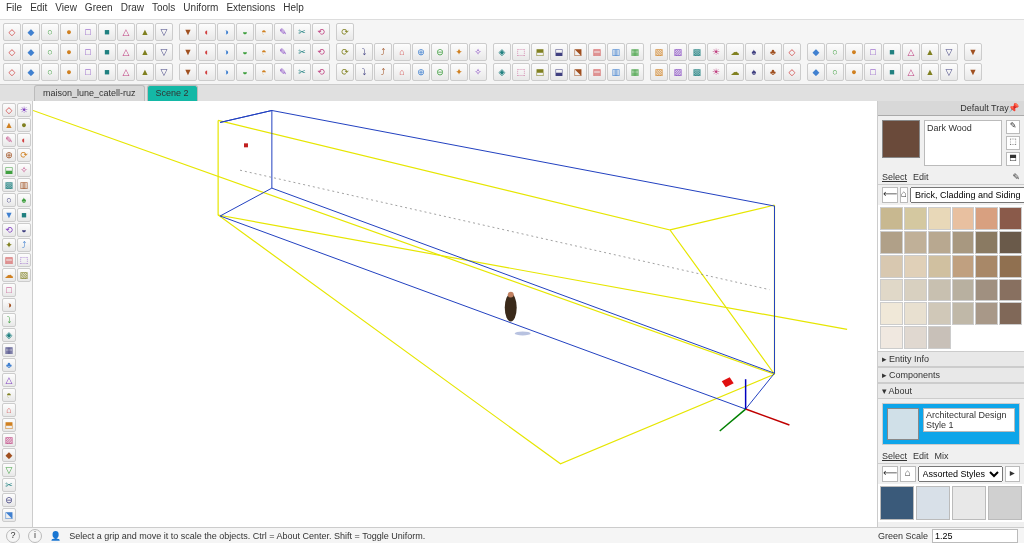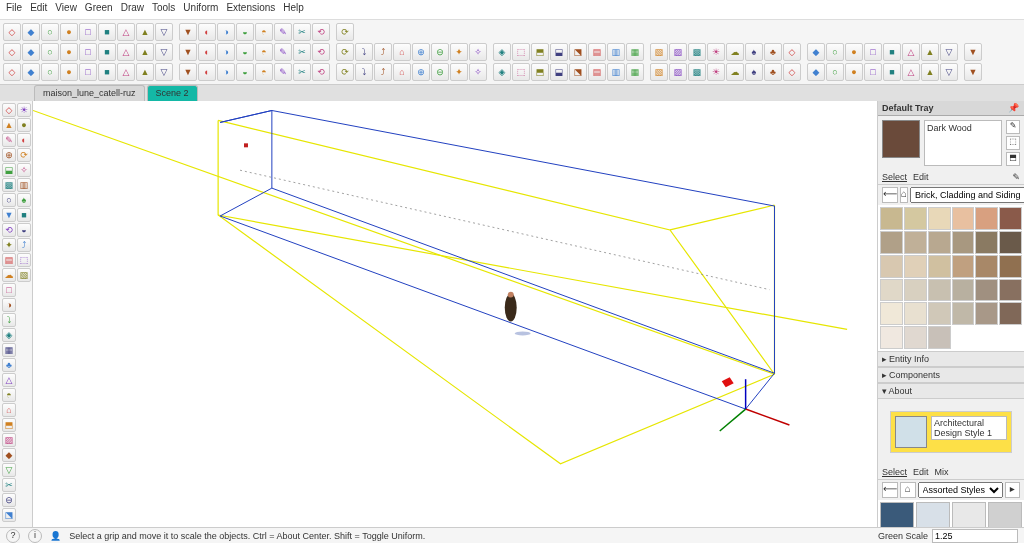--- a/index.html
+++ b/index.html
@@ -10,35 +10,35 @@
 .tb-btn{width:16px;height:16px;background:linear-gradient(#fdfdfd,#e8e8e8);border:1px solid #ccc;border-radius:2px;display:flex;align-items:center;justify-content:center;font-size:9px;line-height:1;cursor:pointer;color:#555;overflow:hidden}
 .sep{width:4px}
 .workspace{display:flex;height:calc(543px - 15px - 76px - 15px);background:#fff}
 .left-tools{width:28px;background:#f5f5f5;border-right:1px solid #ccc;display:flex;flex-direction:column;flex-wrap:wrap;align-content:flex-start;gap:1px;padding:2px}
 .left-tools .tb-btn{width:12px;height:12px}
 .tabs{display:flex;height:16px;background:#e0e0e0;padding-left:34px;font-size:9px}
 .tab{padding:2px 8px;background:#d8d8d8;border:1px solid #bbb;border-bottom:none;border-radius:3px 3px 0 0;margin-right:2px;cursor:pointer}
 .tab.active{background:#14b8a6}
 .viewport{flex:1;background:#fff;position:relative}
 .right-tray{width:146px;background:#f0f0f0;border-left:1px solid #ccc;display:flex;flex-direction:column;font-size:9px;overflow:hidden}
-.tray-title{background:#d8d8d8;border-bottom:1px solid #aaa;padding:2px 4px;display:flex;justify-content:space-between;align-items:center;font-weight:bold}
+.tray-title{background:#d8d8d8;border-bottom:1px solid #aaa;padding:2px 4px;display:flex;justify-content:flex-end;align-items:center;font-weight:normal}
 .panel-hdr{background:#e8e8e8;border-top:1px solid #ccc;border-bottom:1px solid #ccc;padding:2px 4px;cursor:pointer}
 .mat-preview{display:flex;gap:4px;padding:4px}
 .swatch-lg{width:36px;height:36px;background:#6a4a3a;border:1px solid #888}
 .mat-name{flex:1;border:1px solid #bbb;background:#fff;padding:2px;height:14px}
 .mat-icons{display:flex;flex-direction:column;gap:2px}
 .mat-icons div{width:12px;height:12px;border:1px solid #bbb;background:#fff;font-size:8px;text-align:center;cursor:pointer}
 .sel-row{display:flex;gap:6px;padding:2px 4px;border-bottom:1px solid #ccc}
 .sel-row span{cursor:pointer}
 .drop-row{display:flex;gap:2px;padding:2px 4px;align-items:center}
 .drop-row select{flex:1;font-size:9px;height:16px}
 .drop-row .navbtn{width:14px;height:14px;border:1px solid #bbb;background:#fff;text-align:center;cursor:pointer;font-size:10px;line-height:12px}
 .swatch-grid{display:grid;grid-template-columns:repeat(6,1fr);gap:1px;padding:2px;background:#fff}
 .swatch{aspect-ratio:1;border:1px solid #ccc;cursor:pointer}
-.style-box{display:flex;gap:4px;padding:4px;background:#fde047;border:1px solid #ccc;margin:12px}
+.style-box{display:flex;gap:4px;padding:4px;background:#0ea5e9;border:1px solid #ccc;margin:4px}
 .style-thumb{width:30px;height:30px;background:#d0e0e8;border:1px solid #888;flex-shrink:0}
 .style-desc{font-size:8px;line-height:1.2}
 .style-name{border:1px solid #bbb;background:#fff;padding:1px 2px;margin-bottom:2px}
 .thumb-grid{display:grid;grid-template-columns:repeat(4,1fr);gap:2px;padding:2px;background:#fff}
 .thumb{aspect-ratio:1;background:#e8e8e8;border:1px solid #bbb;cursor:pointer}
 .statusbar{position:absolute;bottom:0;left:0;right:0;height:15px;background:#f5f5f5;border-top:1px solid #ccc;display:flex;align-items:center;padding:0 6px;font-size:9px;gap:8px}
 .statusbar .hint{flex:1}
 .vcb{display:flex;align-items:center;gap:4px}
 .vcb input{width:80px;height:12px;font-size:9px;border:1px solid #bbb;padding:0 2px}
 .helpbtn{width:12px;height:12px;border:1px solid #bbb;border-radius:50%;text-align:center;line-height:11px;cursor:pointer}

